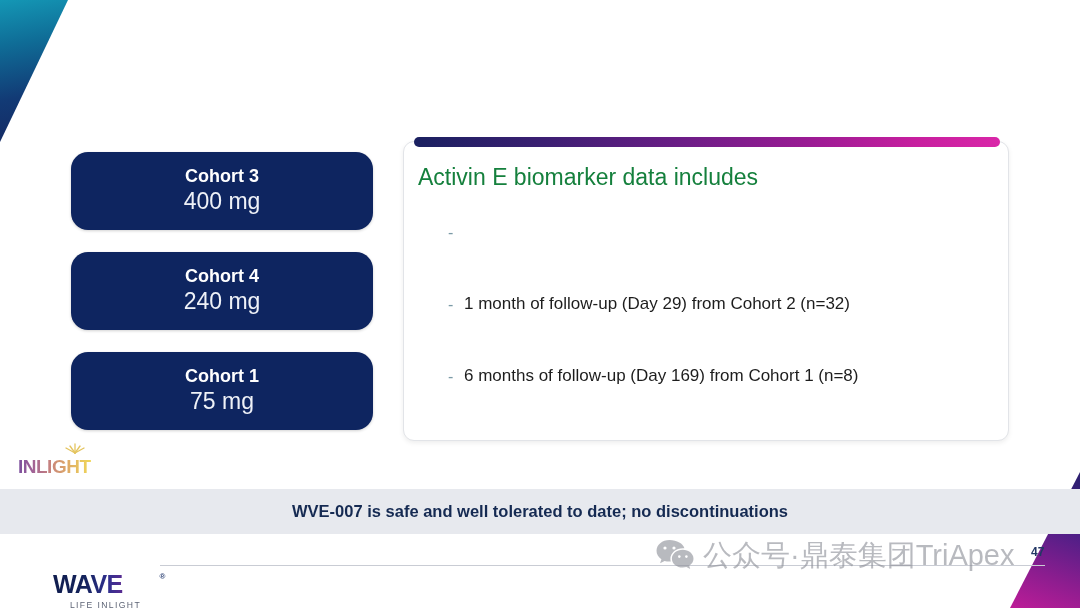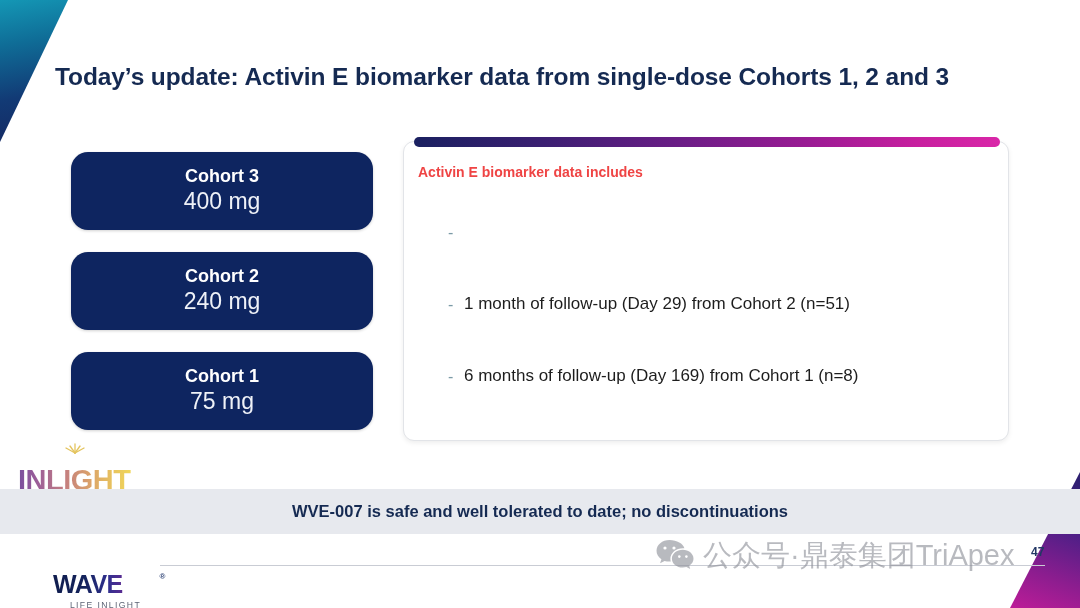--- a/index.html
+++ b/index.html
@@ -104,23 +104,23 @@
     top: -5px;
     width: 586px;
     height: 10px;
     border-radius: 6px;
     background: linear-gradient(90deg, #1a2060 0%, #3b1f72 22%, #6a1d86 45%, #9c1b94 68%, #c81f9f 86%, #d927a8 100%);
   }
   .card-heading {
     position: absolute;
     left: 14px;
     top: 22px;
-    font-size: 14px;
-    font-weight: bold;
-    color: #ef4444;
+    font-size: 23px;
+    font-weight: normal;
+    color: #15803d;
   }
   .bullets {
     position: absolute;
     left: 44px;
     top: 78px;
     width: 550px;
   }
   .bullet-row {
     display: flex;
     align-items: flex-start;
@@ -145,22 +145,22 @@
   .inlight-logo {
     position: absolute;
     left: 18px;
     top: 440px;
     width: 110px;
     height: 40px;
   }
   .inlight-word {
     position: absolute;
     left: 0;
-    top: 24px;
-    font-size: 29px;
+    top: 16px;
+    font-size: 19px;
     font-weight: bold;
     letter-spacing: -0.5px;
     background: linear-gradient(90deg, #7a4f9e 0%, #9d5f98 18%, #c47f7f 42%, #dba36a 64%, #e8c35e 84%, #f0d65a 100%);
     -webkit-background-clip: text;
     background-clip: text;
     color: transparent;
     -webkit-text-fill-color: transparent;
   }
   .inlight-spark {
     position: absolute;
@@ -267,31 +267,30 @@
   }
 </style>
 </head>
 <body>
 
 <div id="slide">
 
   <div class="corner-tl"></div>
   <div class="corner-br"></div>
 
-  <div class="slide-title">Today’s update: Activin E biomarker data from single-dose Cohorts 1, 2 and 3</div>
 
   <div class="cohort-col">
 
     <div class="cohort-box">
       <div class="cohort-name">Cohort 3</div>
       <div class="cohort-dose">400 mg</div>
     </div>
 
     <div class="cohort-box">
-      <div class="cohort-name">Cohort 2</div>
+      <div class="cohort-name">Cohort 4</div>
       <div class="cohort-dose">240 mg</div>
     </div>
 
     <div class="cohort-box">
       <div class="cohort-name">Cohort 1</div>
       <div class="cohort-dose">75 mg</div>
     </div>
 
   </div>
 
@@ -300,21 +299,21 @@
     <div class="card-heading">Activin E biomarker data includes</div>
 
     <div class="bullets">
 
       <div class="bullet-row">
         <div class="bullet-dash">-</div>
       </div>
 
       <div class="bullet-row">
         <div class="bullet-dash">-</div>
-        <div class="bullet-text">1 month of follow-up (Day 29) from Cohort 2 (n=51)</div>
+        <div class="bullet-text">1 month of follow-up (Day 29) from Cohort 2 (n=32)</div>
       </div>
 
       <div class="bullet-row">
         <div class="bullet-dash">-</div>
         <div class="bullet-text">6 months of follow-up (Day 169) from Cohort 1 (n=8)</div>
       </div>
 
     </div>
   </div>
 

